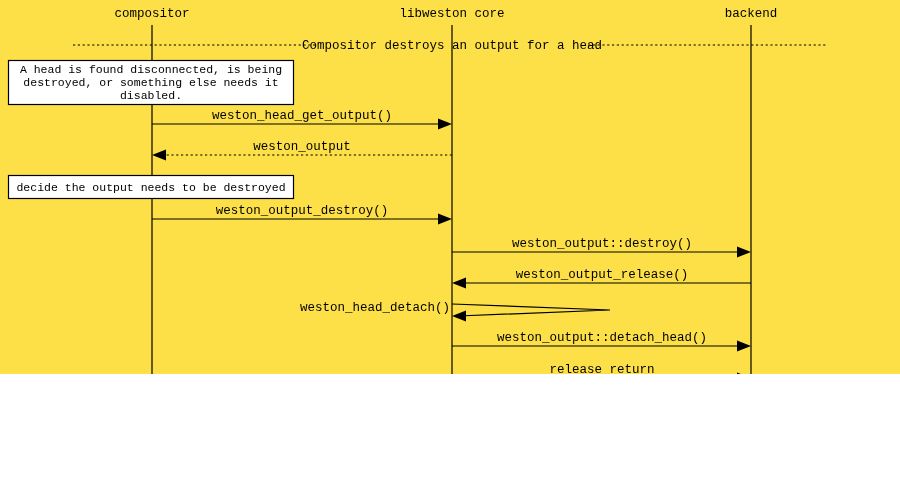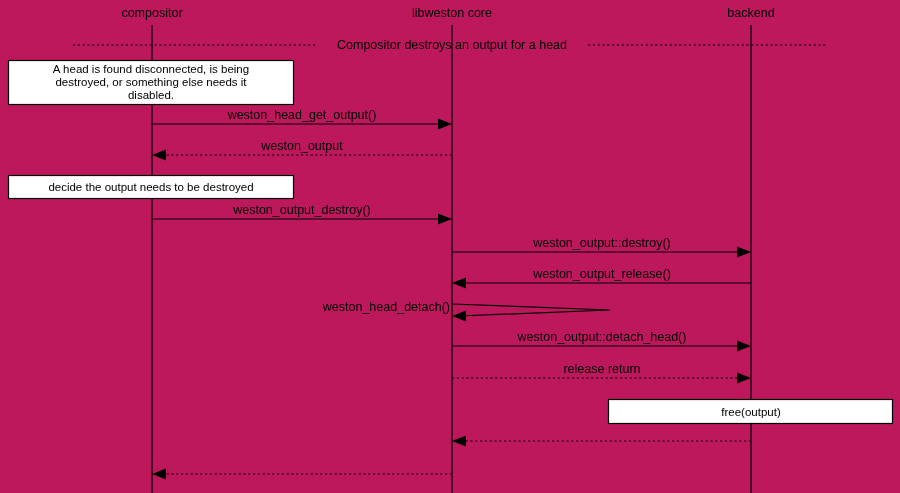--- a/index.html
+++ b/index.html
@@ -6,23 +6,24 @@
     margin: 0;
     padding: 0;
     background: #ffffff;
   }
   body {
     font-family: "Liberation Sans", "DejaVu Sans", sans-serif;
   }
   #diagram-root {
     position: relative;
     width: 900px;
-    height: 493px;
-    background: #be185d;
+    height: 374px;
+    background: #fde047;
     overflow: hidden;
+    font-family: Liberation Mono, monospace;
   }
   svg.seq {
     position: absolute;
     left: 0;
     top: 0;
     width: 900px;
     height: 493px;
     display: block;
   }
   .lifeline-name {

